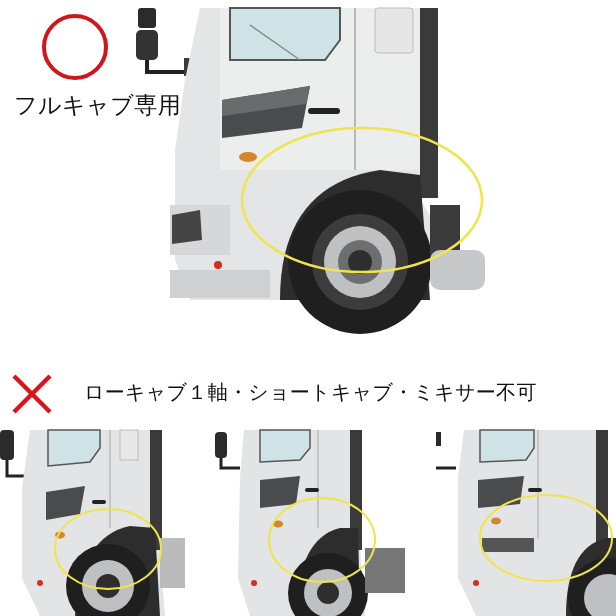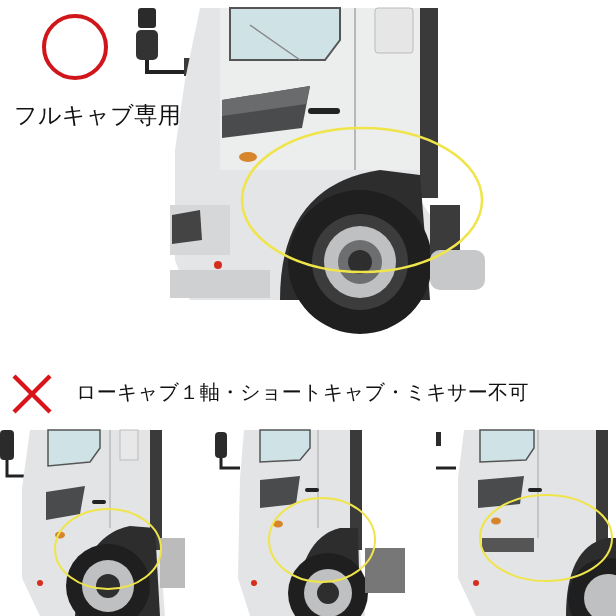--- a/index.html
+++ b/index.html
@@ -1,22 +1,22 @@
 <!DOCTYPE html>
 <html><head>
 <meta charset="utf-8">
 <style>
   html, body { margin: 0; padding: 0; background: #ffffff; }
   body { width: 616px; height: 616px; position: relative; overflow: hidden;
          font-family: "DejaVu Sans", "Liberation Sans", sans-serif; }
   .abs { position: absolute; }
   .ok-mark { left: 42px; top: 14px; width: 66px; height: 66px; box-sizing: border-box;
              border: 4px solid #d0161b; border-radius: 50%; }
-  .ok-label { left: 14px; top: 100px; font-size: 23px; color: #111; letter-spacing: 0.5px; white-space: nowrap; }
-  .ng-label { left: 76px; top: 379px; font-size: 20px; color: #111; white-space: nowrap; letter-spacing: 0.3px; }
+  .ok-label { left: 14px; top: 90px; font-size: 23px; color: #111; letter-spacing: 0.5px; white-space: nowrap; }
+  .ng-label { left: 84px; top: 379px; font-size: 20px; color: #111; white-space: nowrap; letter-spacing: 0.3px; }
   svg { display: block; }
 </style>
 </head>
 <body>
 
 <div class="abs" style="left:130px; top:0; width:360px; height:340px;">
   <svg width="360" height="340" viewBox="0 0 360 340">
 
     <rect x="8" y="8" width="18" height="20" rx="3" fill="#2b2b2b"></rect>
     <rect x="6" y="30" width="22" height="30" rx="5" fill="#333"></rect>

